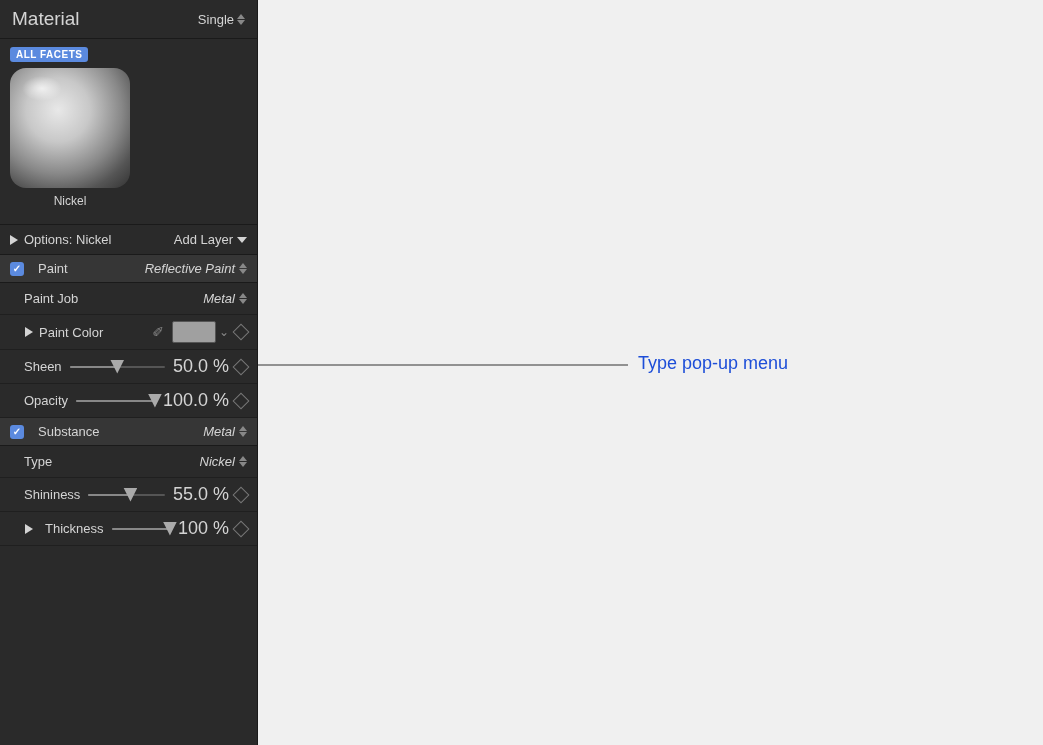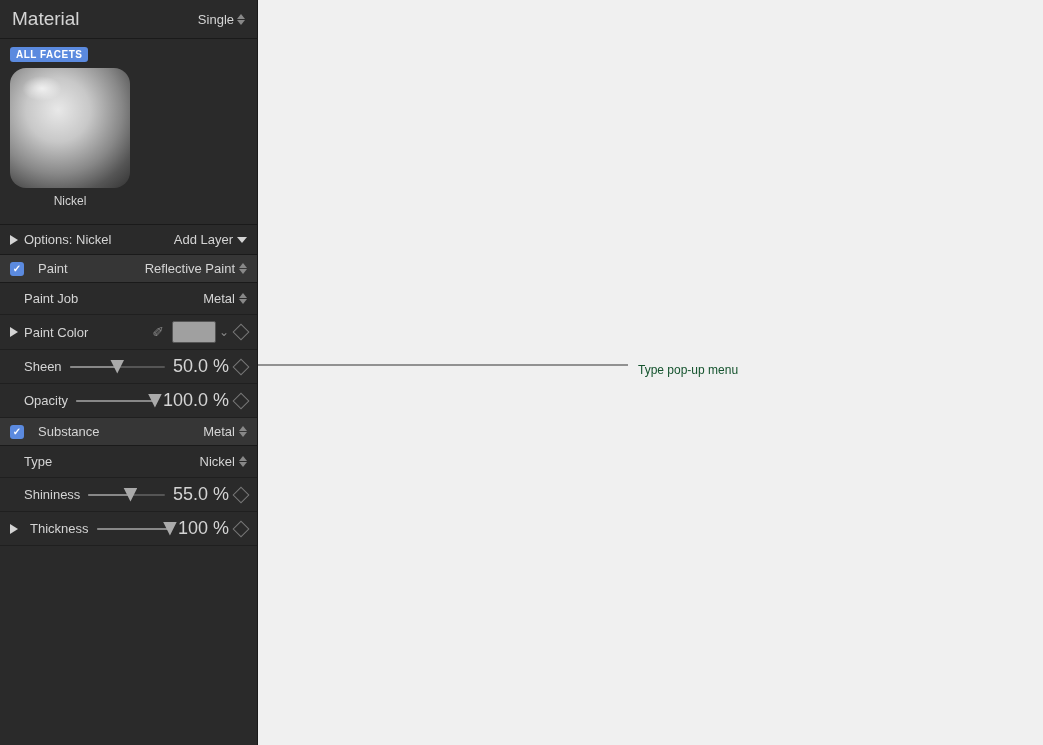--- a/index.html
+++ b/index.html
@@ -183,33 +183,34 @@
       font-size: 13px;
       color: #d4d4d4;
     }
 
     .section-type {
       display: flex;
       align-items: center;
       gap: 4px;
       font-size: 13px;
       color: #d4d4d4;
+      font-style: italic;
     }
 
     
     .prop-row {
       display: flex;
       align-items: center;
       padding: 6px 10px 6px 24px;
       border-bottom: 1px solid #1f1f1f;
       min-height: 32px;
     }
 
     .prop-row.with-triangle {
-      padding-left: 10px;
+      padding-left: 25px;
     }
 
     .prop-label {
       color: #d4d4d4;
       font-size: 13px;
       flex-shrink: 0;
     }
 
     .prop-spacer {
       flex: 1;
@@ -484,15 +485,15 @@
 
 </div>
 
 <div class="right-area">
 
   <div style="position:relative; width:100%; height:100%;">
 
     <svg style="position:absolute; left:0; top:0; width:100%; height:100%; pointer-events:none;">
       <line x1="0" y1="55" x2="370" y2="55" stroke="#333" stroke-width="1"></line>
     </svg>
-    <div style="position:absolute; left:380px; top:53px; font-size:12px; color:#14532d; white-space:nowrap;">Type pop-up menu</div>
+    <div style="position:absolute; left:380px; top:43px; font-size:18px; color:#1d4ed8; white-space:nowrap;">Type pop-up menu</div>
   </div>
 </div>
 
 </body></html>

